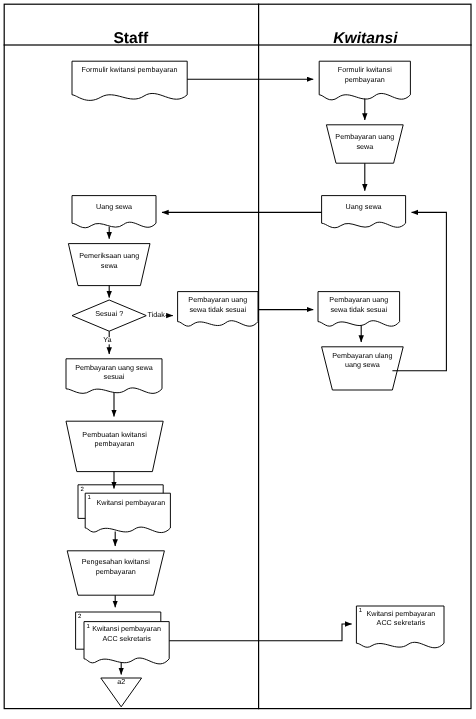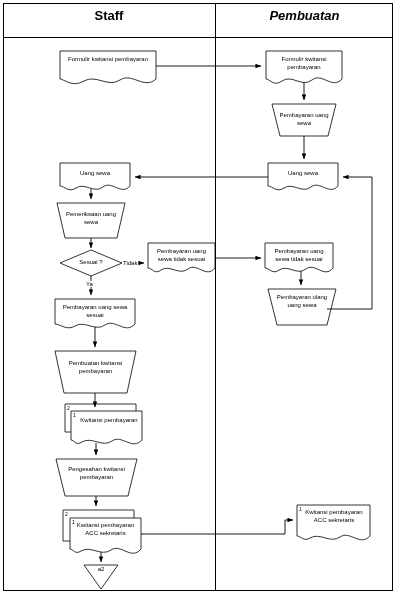--- a/index.html
+++ b/index.html
@@ -1,39 +1,39 @@
 <!DOCTYPE html>
 <html><head>
 <meta charset="utf-8">
 <style>
   html,body{margin:0;padding:0;background:#ffffff;}
   body{font-family:"Liberation Sans", sans-serif;}
   #page{position:relative;width:397px;height:599px;background:#fff;overflow:hidden;}
   #frame{position:absolute;left:3px;top:3px;width:390px;height:588px;border:1px solid #000;box-sizing:border-box;}
   #header-sep{position:absolute;left:3px;top:37px;width:390px;height:1px;background:#000;}
   #lane-divider{position:absolute;left:215px;top:3px;width:1px;height:588px;background:#000;}
-  .lane-title{position:absolute;top:8px;text-align:center;font-size:13px;font-weight:bold;color:#000;}
+  .lane-title{position:absolute;top:24px;text-align:center;font-size:13px;font-weight:bold;color:#000;}
   #title-staff{left:3px;width:212px;}
   #title-customer{left:216px;width:177px;font-style:italic;}
   .svg-layer{position:absolute;left:0;top:0;width:397px;height:599px;}
   .node-label{position:absolute;text-align:center;font-size:6px;line-height:7.6px;color:#000;pointer-events:none;}
   .edge-label{position:absolute;font-size:6px;color:#000;background:#fff;padding:0 1px;}
   .copy-num{position:absolute;font-size:5px;color:#000;}
 </style>
 </head>
 <body>
 
 <div id="page">
 
   <div id="frame"></div>
   <div id="header-sep"></div>
   <div id="lane-divider"></div>
 
   <div class="lane-title" id="title-staff">Staff</div>
-  <div class="lane-title" id="title-customer">Pembuatan</div>
+  <div class="lane-title" id="title-customer">Kwitansi</div>
 
   <svg class="svg-layer" viewBox="0 0 397 599">
     <defs>
       <marker id="arrow" markerWidth="7" markerHeight="7" refX="6.2" refY="2.5" orient="auto">
         <path d="M0,0 L6.5,2.5 L0,5 z" fill="#000"></path>
       </marker>
     </defs>
     <g fill="#ffffff" stroke="#000000" stroke-width="0.8">
 
       <path d="M60,51 L156,51 L156,79 C144,90 132,72 120,80 C108,88 96,74 84,81 C72,88 64,79 60,79 Z"></path>

